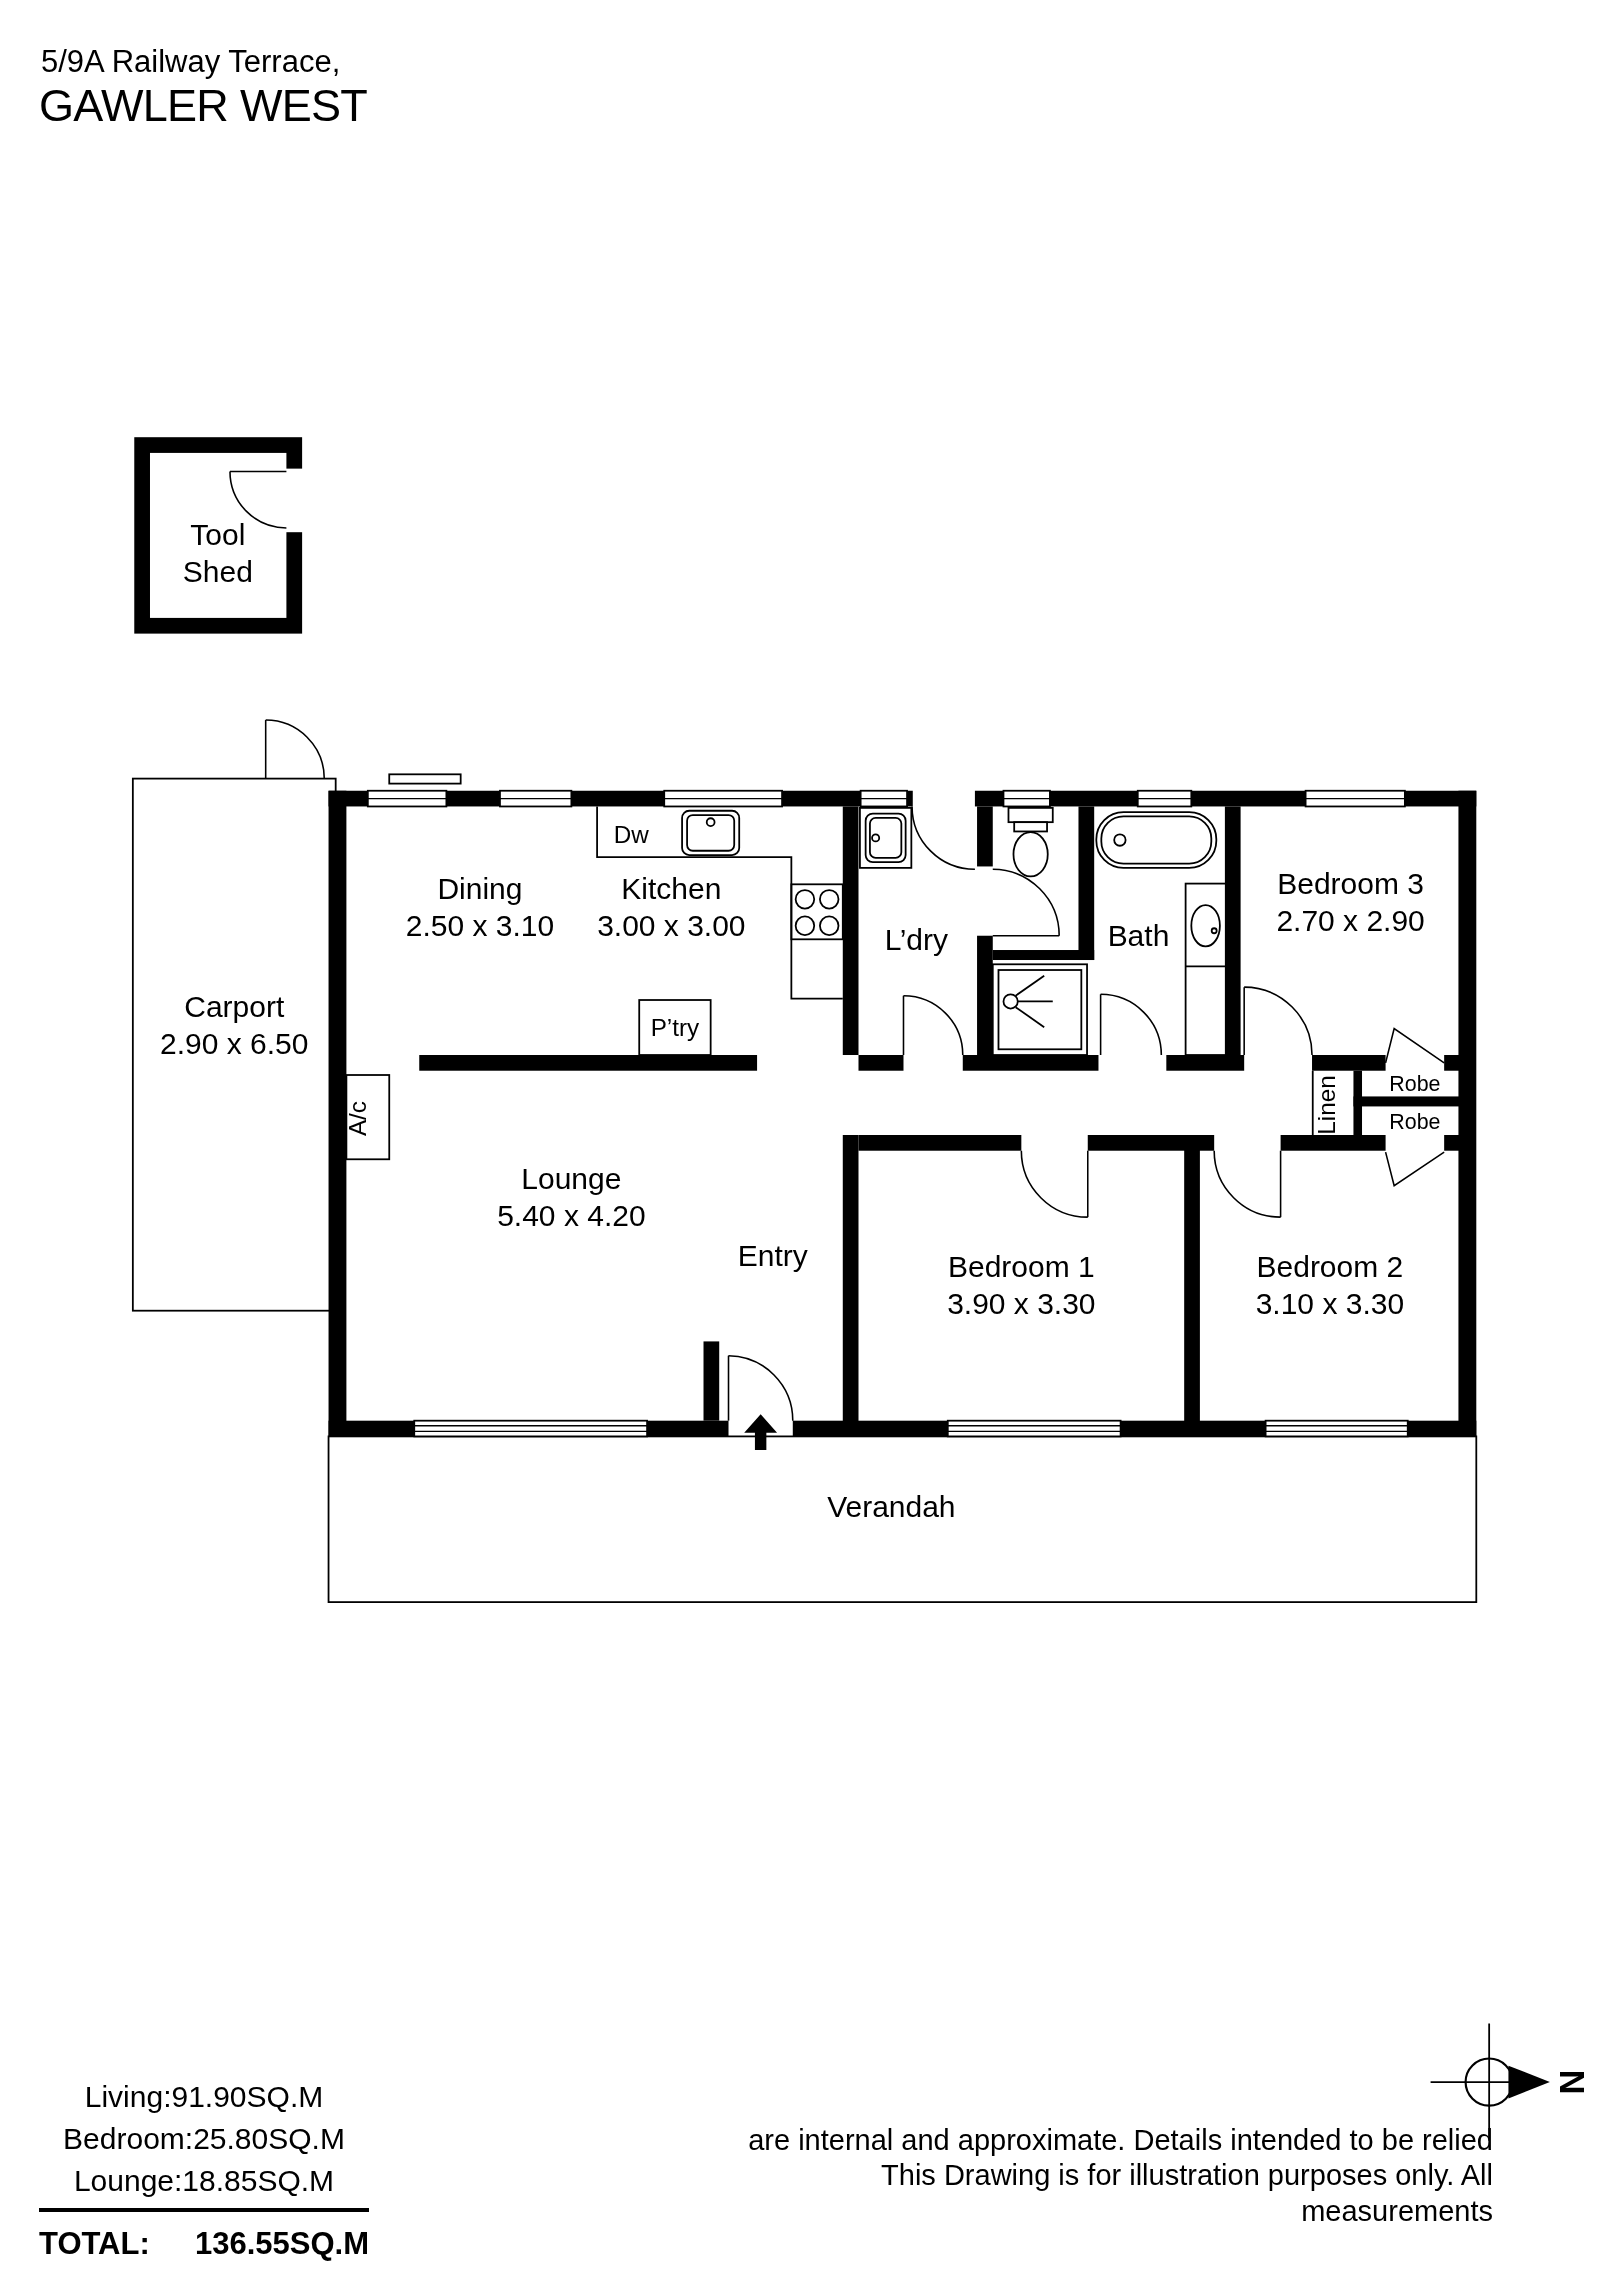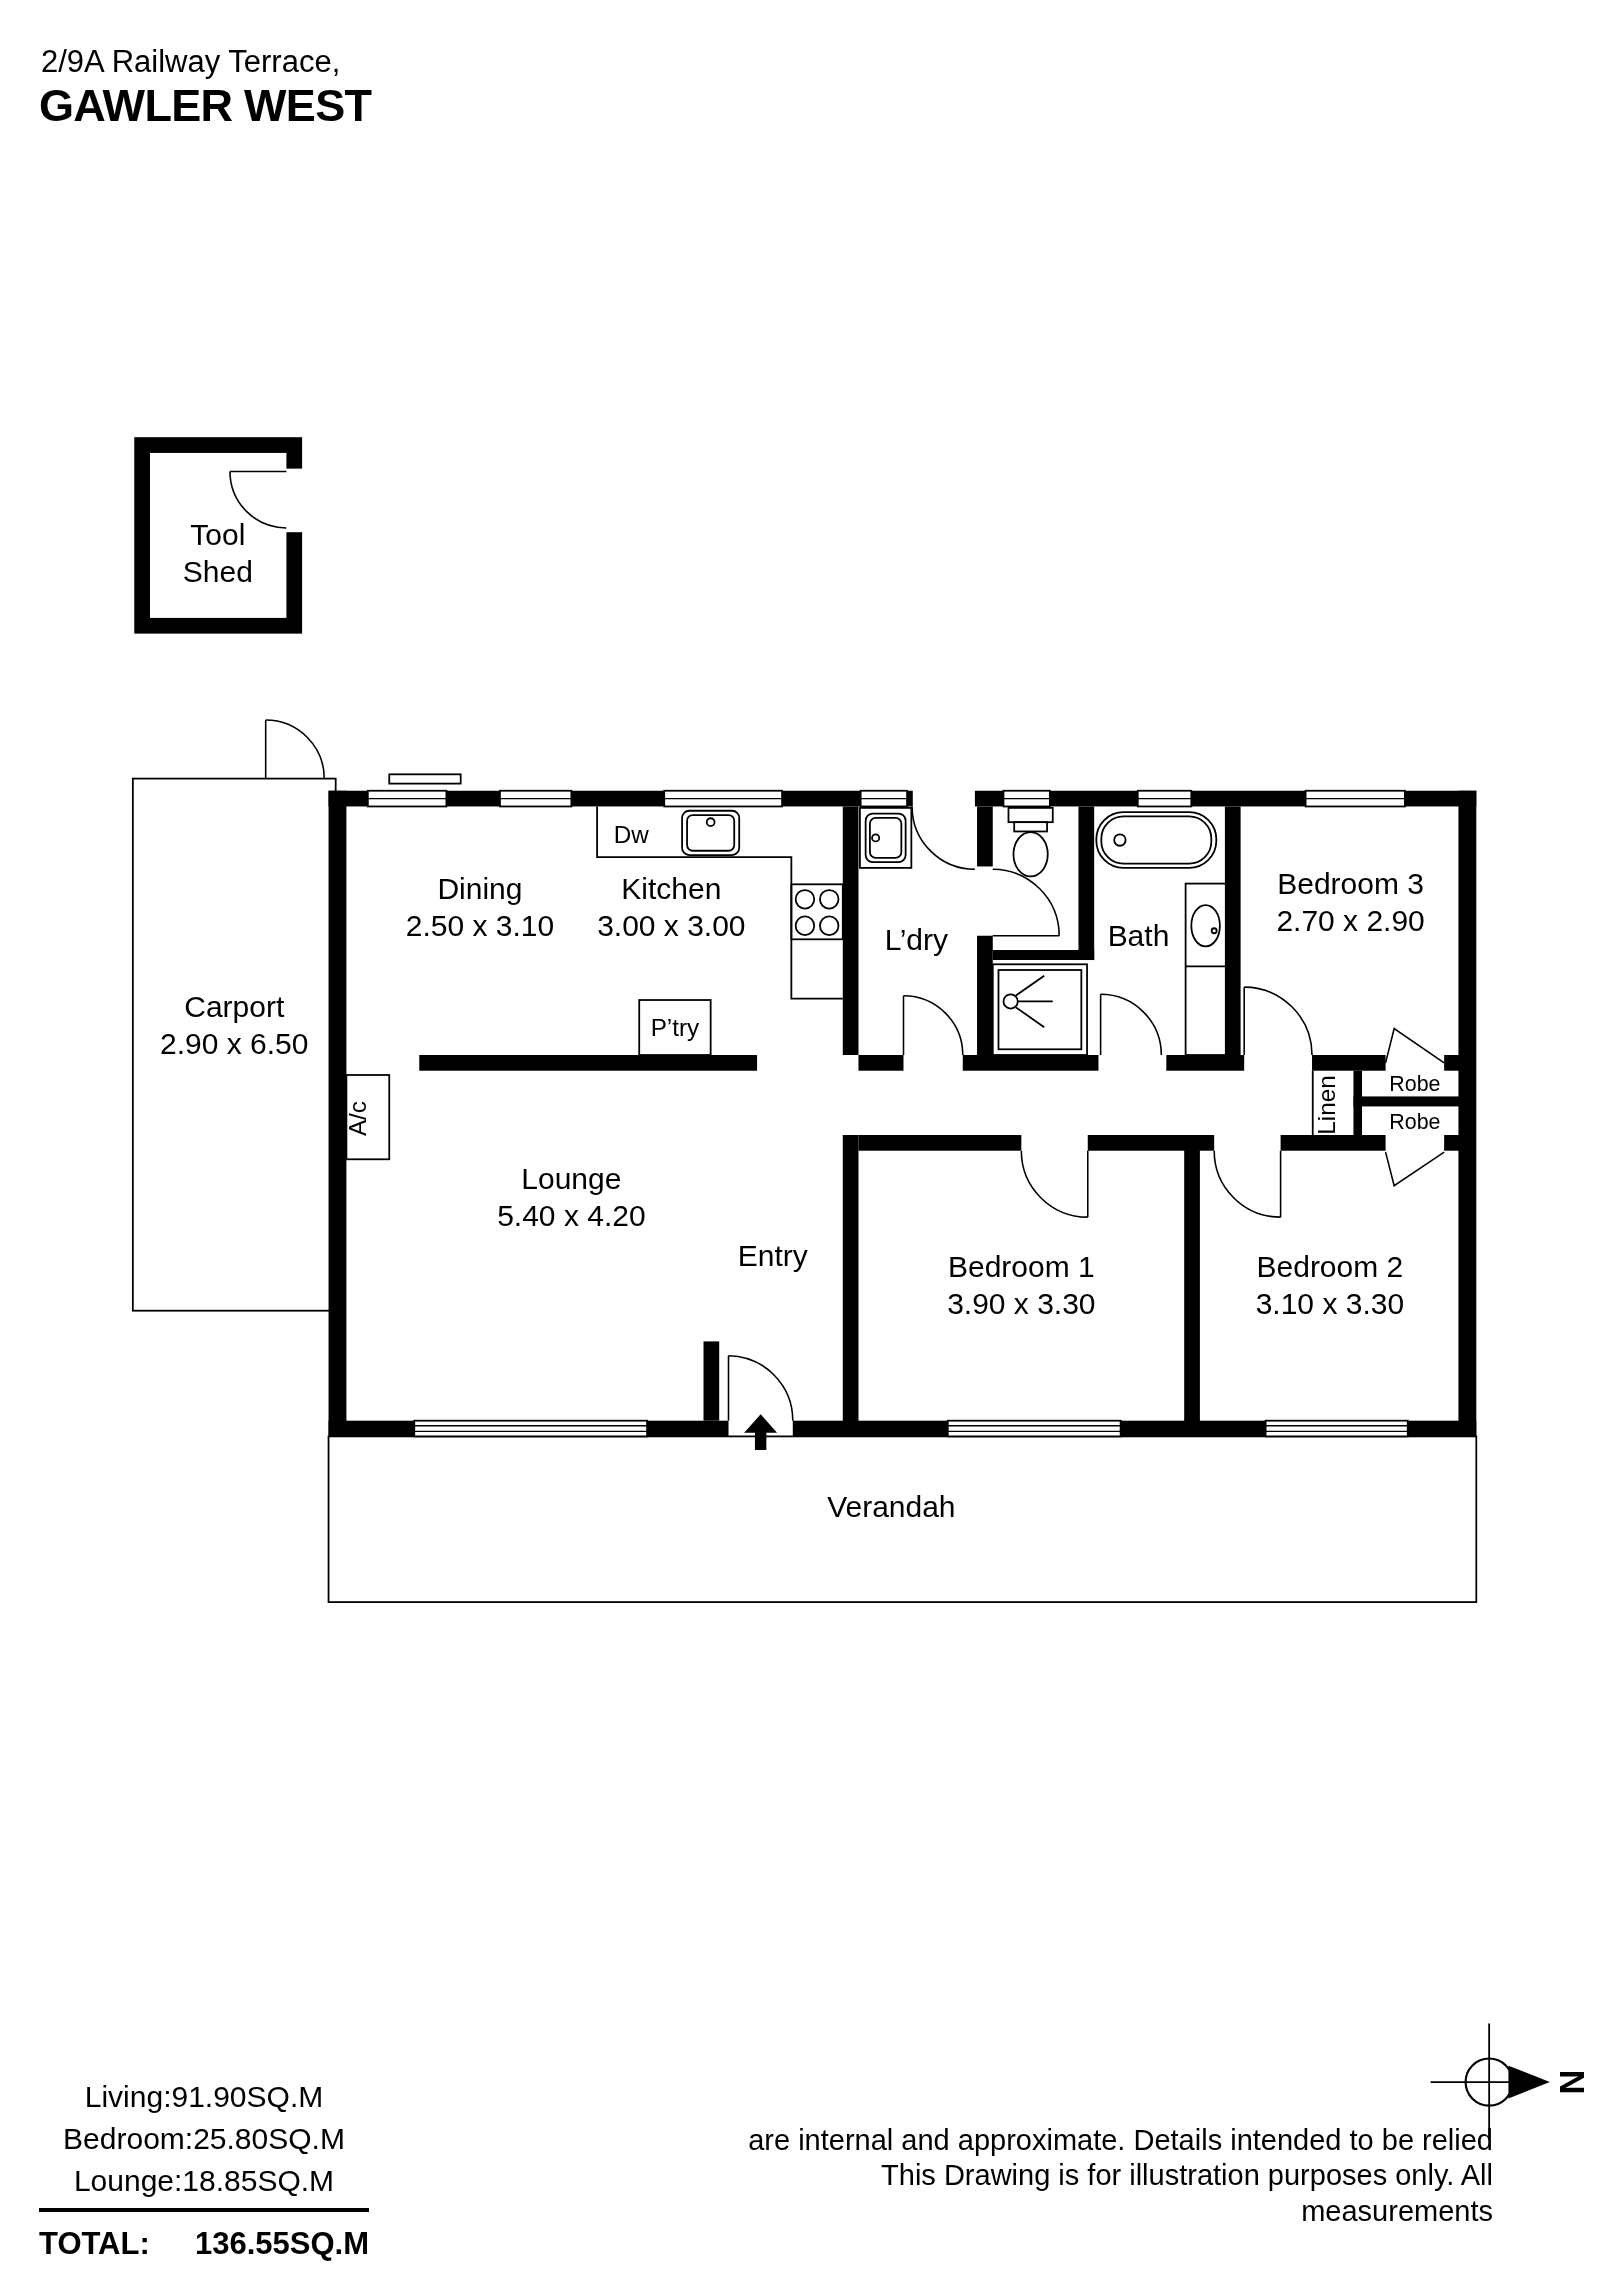--- a/index.html
+++ b/index.html
@@ -1,19 +1,19 @@
 <!DOCTYPE html>
 <html style="font-size:11.4px"><head>
 <meta charset="utf-8">
 <style>
   html,body{margin:0;padding:0;background:#fff;}
   body{width:1602px;height:2295px;position:relative;font-family:"Liberation Sans",sans-serif;color:#000;}
   .abs{position:absolute;}
   #addr1{left:41px;top:44px;font-size:31px;}
-  #addr2{left:39px;top:80px;font-size:45px;font-weight:700;letter-spacing:-0.7px;}
+  #addr2{left:39px;top:80px;font-size:45px;font-weight:400;letter-spacing:-0.7px;}
   #plan-svg{left:0;top:0;}
   #areas{left:39px;top:2080px;width:330px;font-size:30px;}
   .arow{display:flex;justify-content:center;margin-bottom:7.9px;}
   #areas .rule{border-top:4.3px solid #000;margin:10px 0 14.3px 0;}
   .trow{display:flex;justify-content:space-between;font-size:31px;font-weight:700;gap:24px;}
   #disclaimer{right:109px;top:2123px;width:786px;text-align:right;font-size:29px;line-height:1.22;}
   
   .wall{fill:#000;stroke:none;}
   .thin{fill:none;stroke:#000;stroke-width:2.5;}
   .thin3{fill:none;stroke:#000;stroke-width:3;}
@@ -23,21 +23,21 @@
   .fix{fill:#fff;stroke:#000;stroke-width:2.5;}
   text{fill:#000;}
   .lbl{font-family:"Liberation Sans",sans-serif;font-size:42px;text-anchor:middle;}
   .sm{font-family:"Liberation Sans",sans-serif;font-size:34px;text-anchor:middle;}
   .xs{font-family:"Liberation Sans",sans-serif;font-size:30px;text-anchor:middle;}
   .nlbl{font-family:"Liberation Sans",sans-serif;font-size:48px;font-weight:700;text-anchor:middle;}
 </style>
 </head>
 <body>
 
-<div class="abs" id="addr1">2/9A Railway Terrace,</div>
+<div class="abs" id="addr1">5/9A Railway Terrace,</div>
 <div class="abs" id="addr2">GAWLER WEST</div>
 
 <svg class="abs" id="plan-svg" width="1602" height="2295" viewBox="0 0 2243 3213" xmlns="http://www.w3.org/2000/svg">
 
   <g>
     <rect class="wall" x="188" y="612" width="235" height="275"></rect>
     <rect x="210" y="634" width="191" height="231" fill="#fff"></rect>
     <rect x="399" y="656" width="28" height="89" fill="#fff"></rect>
     <g>
       <line class="door" x1="322" y1="660" x2="401" y2="660"></line>

